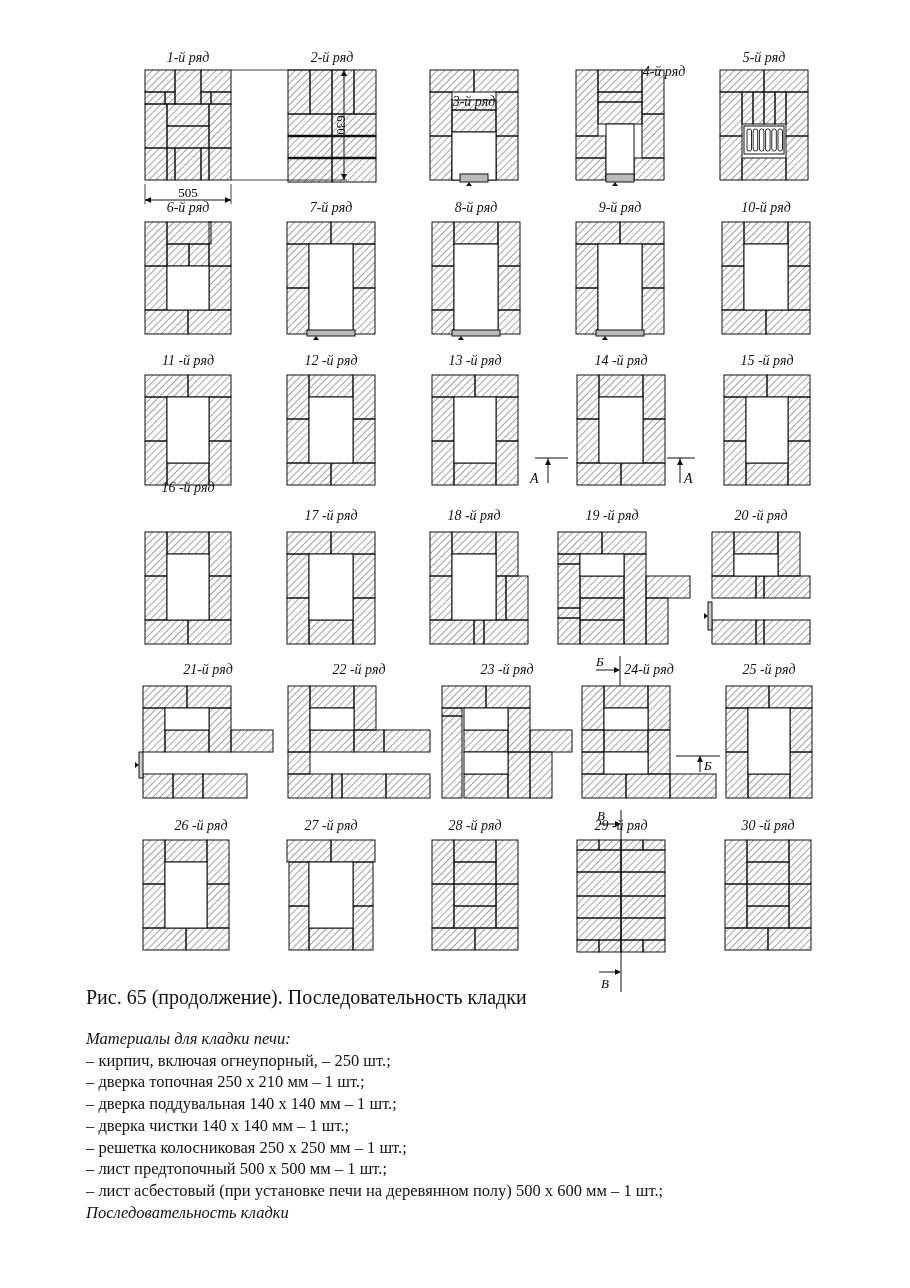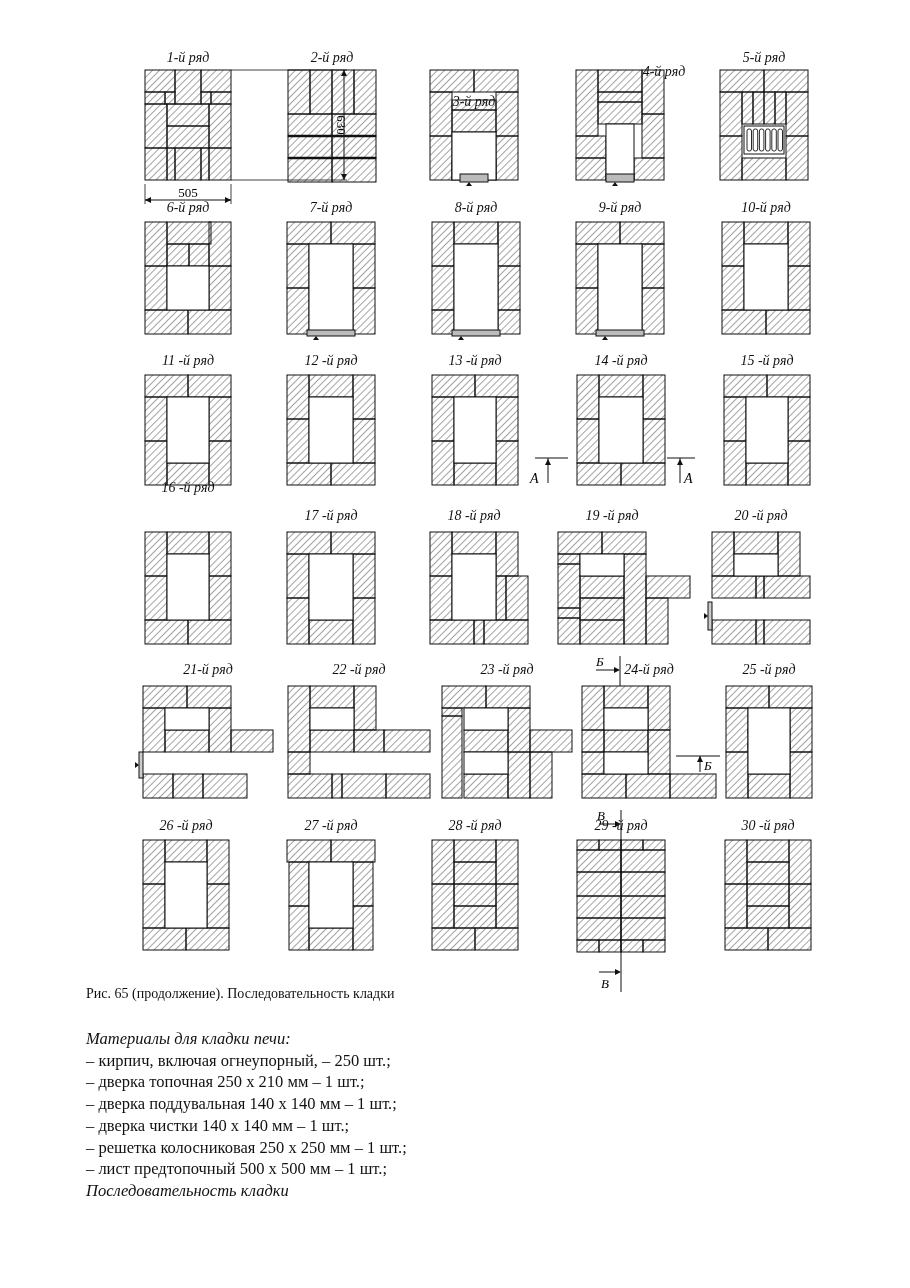--- a/index.html
+++ b/index.html
@@ -1,20 +1,20 @@
 <!DOCTYPE html>
 <html><head>
 <meta charset="utf-8">
 <style>
   html,body{margin:0;padding:0;background:#fff;}
   body{width:910px;height:1288px;position:relative;overflow:hidden;font-family:"Liberation Serif","DejaVu Serif",serif;color:#111;}
   #figure{position:absolute;left:0;top:0;width:910px;height:985px;}
   .cell-title{position:absolute;font-style:italic;font-size:14px;white-space:nowrap;transform:translateX(-50%);}
   svg.plan{position:absolute;overflow:visible;}
-  .caption{position:absolute;left:86px;top:986px;font-size:14px;}
+  .caption{position:absolute;left:86px;top:986px;font-size:20px;}
   .materials{position:absolute;left:86px;top:1028px;font-size:16.5px;line-height:21.7px;}
   .materials .hd{font-style:italic;}
   .materials .ft{font-style:italic;}
 </style>
 </head>
 <body>
 
 <div id="figure">
     <div class="cell-title" style="left: 188px; top: 50px;">1-й ряд</div>
     <svg class="plan" width="110" height="134" viewBox="-12 -12 110 134" style="left: 133px; top: 58px;">
@@ -532,21 +532,21 @@
       <rect x="0" y="22" width="22" height="44" fill="url(#h24)" stroke="#111" stroke-width="1"></rect>
       <rect x="64" y="22" width="22" height="44" fill="url(#h24)" stroke="#111" stroke-width="1"></rect>
       <rect x="22" y="44" width="42" height="4" fill="url(#h24)" stroke="#111" stroke-width="1"></rect>
       <rect x="22" y="58" width="42" height="4" fill="url(#h24)" stroke="#111" stroke-width="1"></rect>
       <rect x="0" y="66" width="22" height="46" fill="url(#h24)" stroke="#111" stroke-width="1"></rect>
       <rect x="64" y="66" width="22" height="46" fill="url(#h24)" stroke="#111" stroke-width="1"></rect>
       <rect x="22" y="88" width="42" height="24" fill="url(#h24)" stroke="#111" stroke-width="1"></rect>
       <rect x="22" y="22" width="42" height="66" fill="#fff" stroke="#111" stroke-width="1"></rect>
       <rect x="0" y="0" width="86" height="112" fill="none" stroke="none"></rect>
     </svg>
-    <div class="cell-title" style="left: 186px; top: 818px;">26 -й ряд</div>
+    <div class="cell-title" style="left: 201px; top: 818px;">26 -й ряд</div>
     <svg class="plan" width="110" height="134" viewBox="-12 -12 110 134" style="left: 131px; top: 828px;">
       <defs>
         <pattern id="h25" patternUnits="userSpaceOnUse" width="5" height="5" patternTransform="rotate(45)">
           <line x1="0" y1="0" x2="0" y2="5" stroke="#333333" stroke-width="0.9"></line>
         </pattern>
       </defs>
       <rect x="0" y="0" width="22" height="44" fill="url(#h25)" stroke="#111" stroke-width="1"></rect>
       <rect x="22" y="0" width="42" height="22" fill="url(#h25)" stroke="#111" stroke-width="1"></rect>
       <rect x="64" y="0" width="22" height="44" fill="url(#h25)" stroke="#111" stroke-width="1"></rect>
       <rect x="0" y="44" width="22" height="44" fill="url(#h25)" stroke="#111" stroke-width="1"></rect>
@@ -650,14 +650,15 @@
 <div class="caption">Рис. 65 (продолжение). Последовательность кладки</div>
 
 <div class="materials">
   <div class="hd">Материалы для кладки печи:</div>
   <div>– кирпич, включая огнеупорный, – 250 шт.;</div>
   <div>– дверка топочная 250 х 210 мм – 1 шт.;</div>
   <div>– дверка поддувальная 140 х 140 мм – 1 шт.;</div>
   <div>– дверка чистки 140 х 140 мм – 1 шт.;</div>
   <div>– решетка колосниковая 250 х 250 мм – 1 шт.;</div>
   <div>– лист предтопочный 500 х 500 мм – 1 шт.;</div>
+  <div>– лист асбестовый (при установке печи на деревянном полу) 500 х 600 мм – 1 шт.;</div>
   <div class="ft">Последовательность кладки</div>
 </div>
 
 </body></html>

